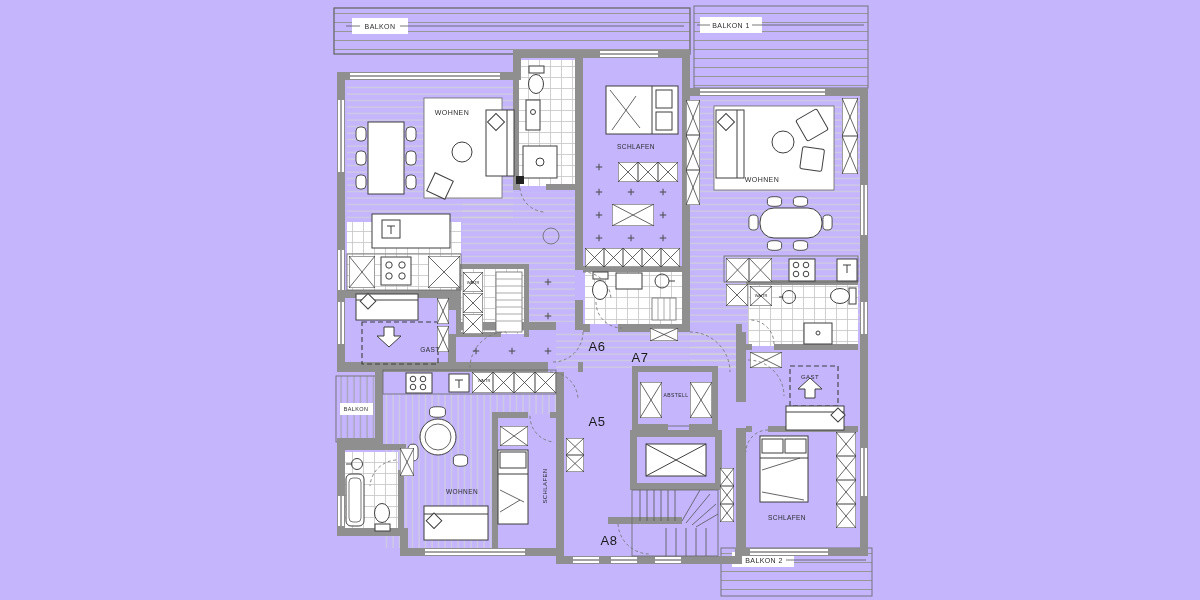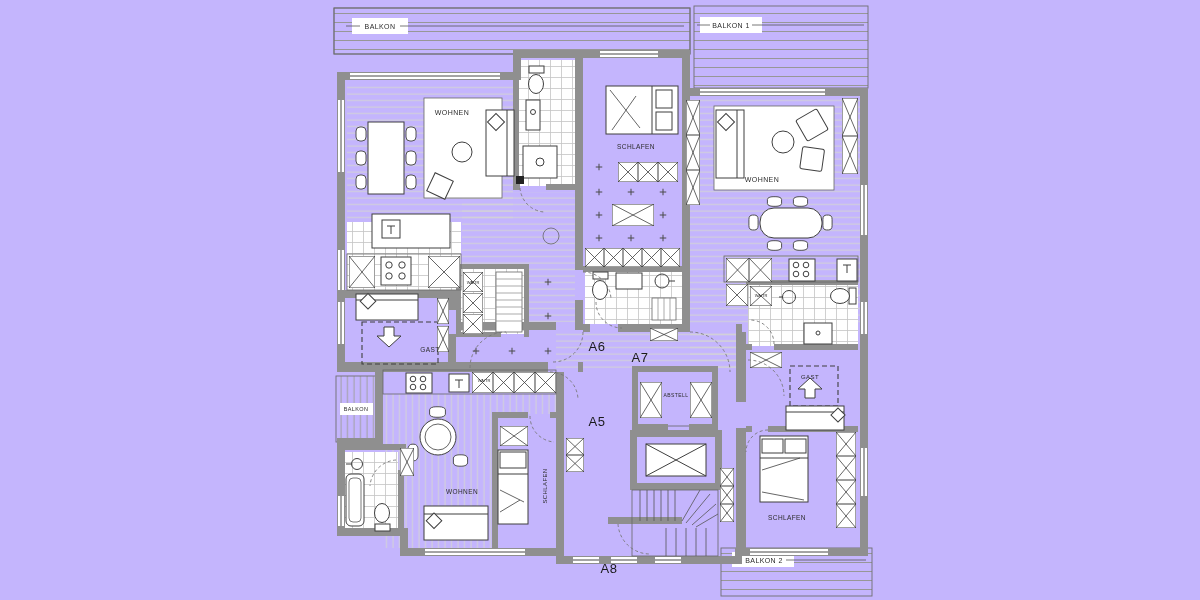--- a/index.html
+++ b/index.html
@@ -496,15 +496,15 @@
 <div class="lbl" style="left:810px;top:377px;font-size:6px">GAST</div>
 <div class="lbl" style="left:676px;top:395px;font-size:5px">ABSTELL</div>
 
 <div class="lbl tiny" style="left:473px;top:282px">WA/TR</div>
 <div class="lbl tiny" style="left:484px;top:380px">WA/TR</div>
 <div class="lbl tiny" style="left:761px;top:295px">WA/TR</div>
 
 <div class="lbl unit" style="left:597px;top:346px">A6</div>
 <div class="lbl unit" style="left:640px;top:357px">A7</div>
 <div class="lbl unit" style="left:597px;top:421px">A5</div>
-<div class="lbl unit" style="left:609px;top:568px">A8</div>
+<div class="lbl unit" style="left:609px;top:540px">A8</div>
 
 </div>
 
 </body></html>

